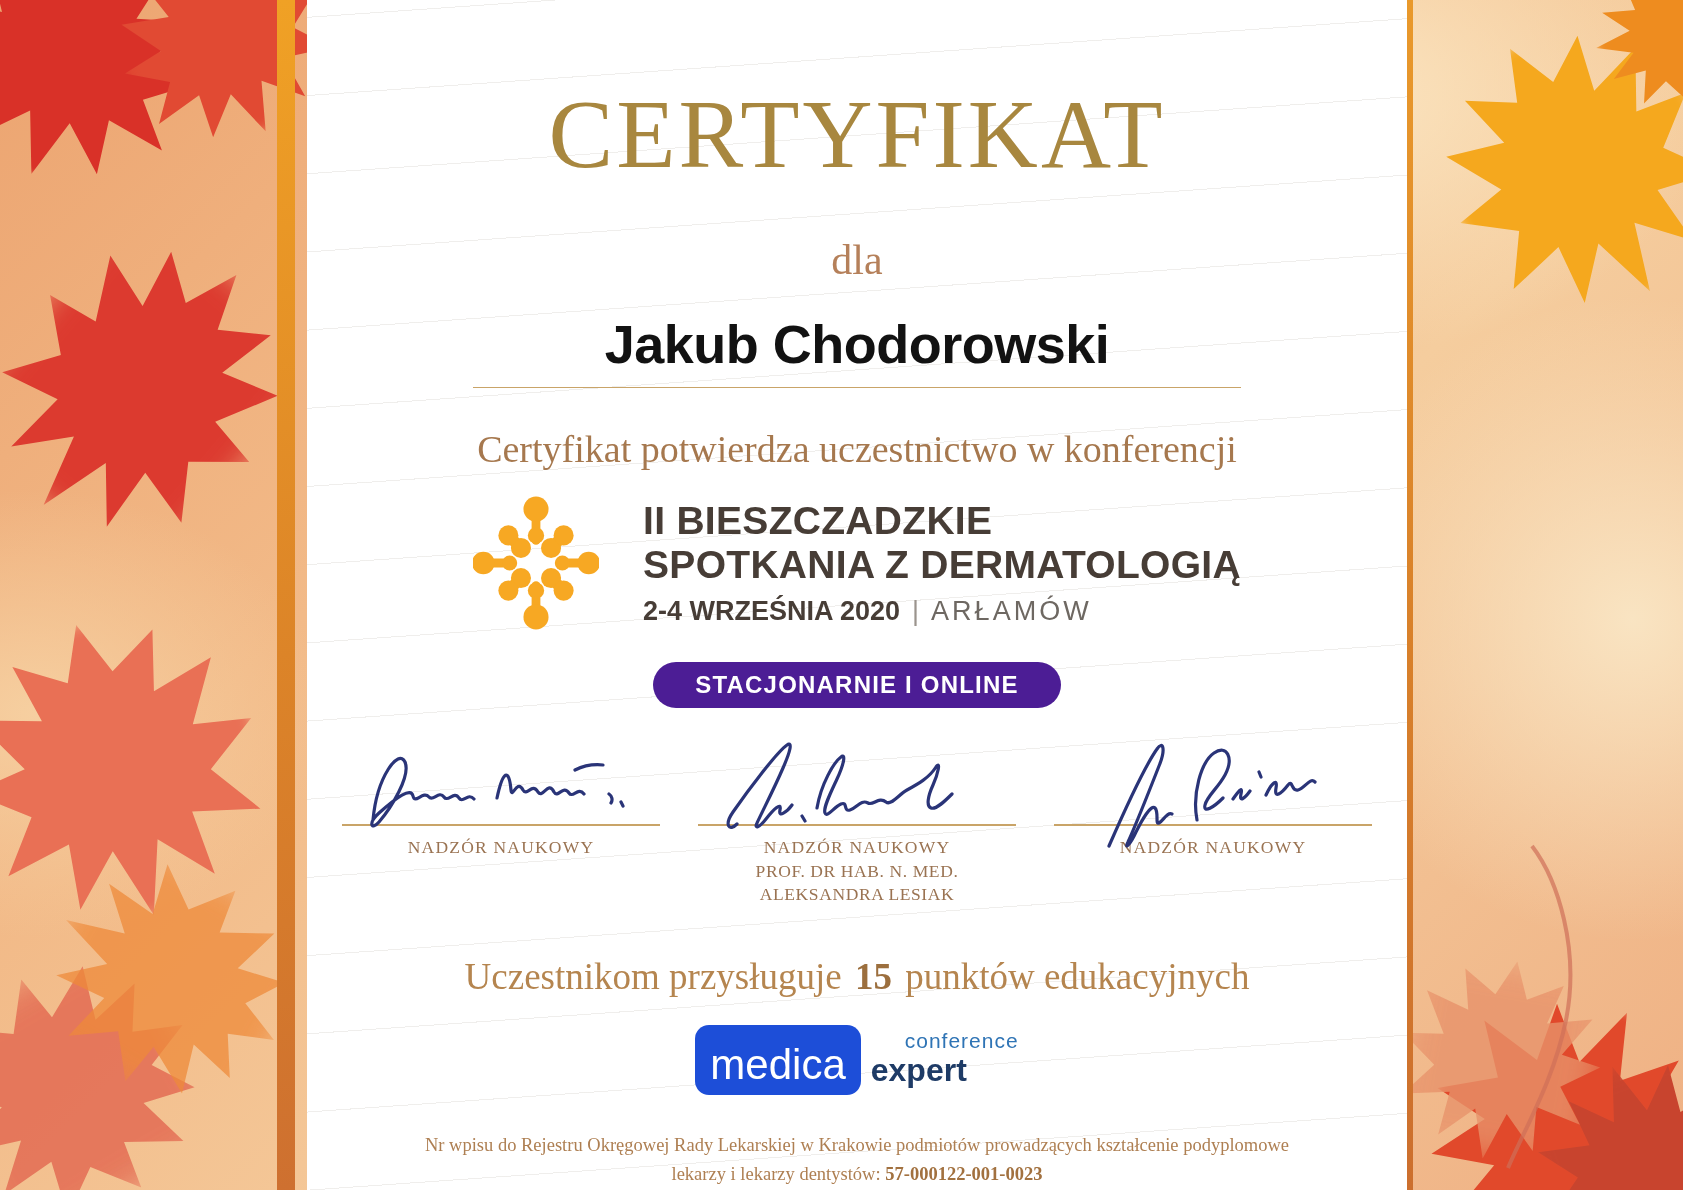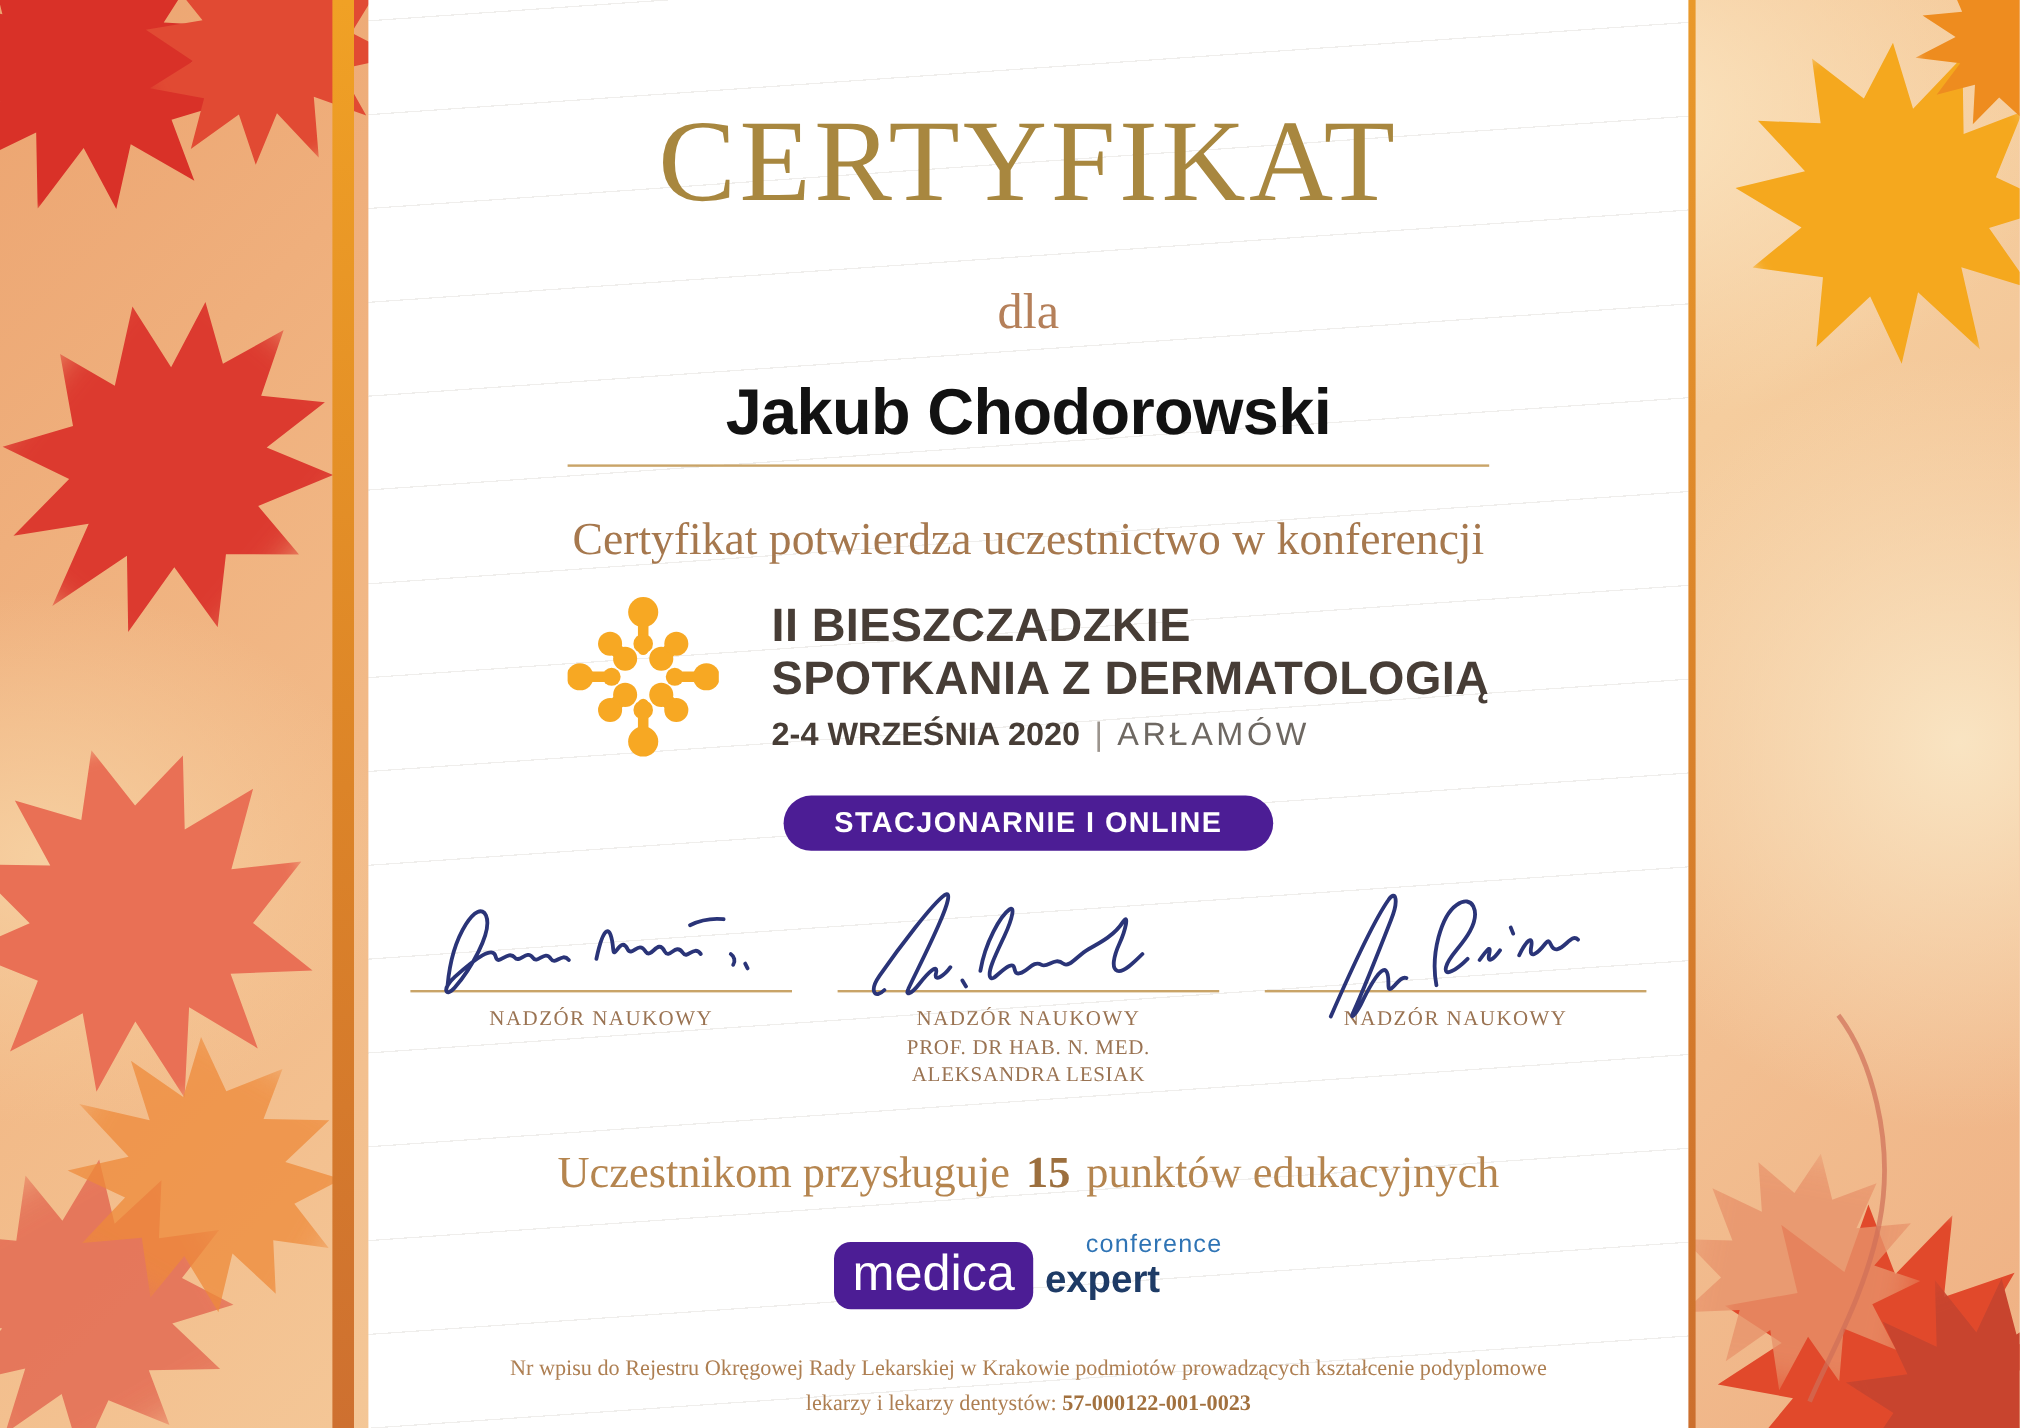--- a/index.html
+++ b/index.html
@@ -85,21 +85,21 @@
   .sig-ink path{stroke:#2A3478;stroke-width:3.2;fill:none;stroke-linecap:round;stroke-linejoin:round;}
   .sig-line{width:100%;height:1.5px;background:#C9A468;}
   .sig-role{margin-top:10px;font-size:17.5px;color:#9A7352;letter-spacing:1.2px;line-height:1.3;}
   .sig-name{margin-top:2px;font-size:17.5px;color:#9A7352;letter-spacing:.6px;line-height:1.3;}
 
   .points{margin-top:52px;font-size:37px;color:#B5854F;line-height:1;}
   .points b{color:#9C6F3E;margin:0 4px;}
 
   .org-logo{margin-top:30px;display:flex;align-items:flex-end;}
   .medica-box{
-    background:#4c1d95;color:#FFF;border-radius:14px;padding:5px 15px 9px 15px;
+    background:#1d4ed8;color:#FFF;border-radius:14px;padding:19px 15px 9px 15px;
     font-family:"Liberation Sans",sans-serif;font-size:42px;line-height:1;font-weight:400;
   }
   .logo-right{display:flex;flex-direction:column;margin-left:10px;}
   .conf-tagline{
     font-family:"Liberation Sans",sans-serif;font-size:21px;color:#2F74B5;
     letter-spacing:1px;margin-left:34px;margin-bottom:3px;line-height:1;
   }
   .expert-word{
     font-family:"Liberation Sans",sans-serif;font-size:32px;font-weight:700;
     color:#1E3B66;line-height:1;padding-bottom:9px;

